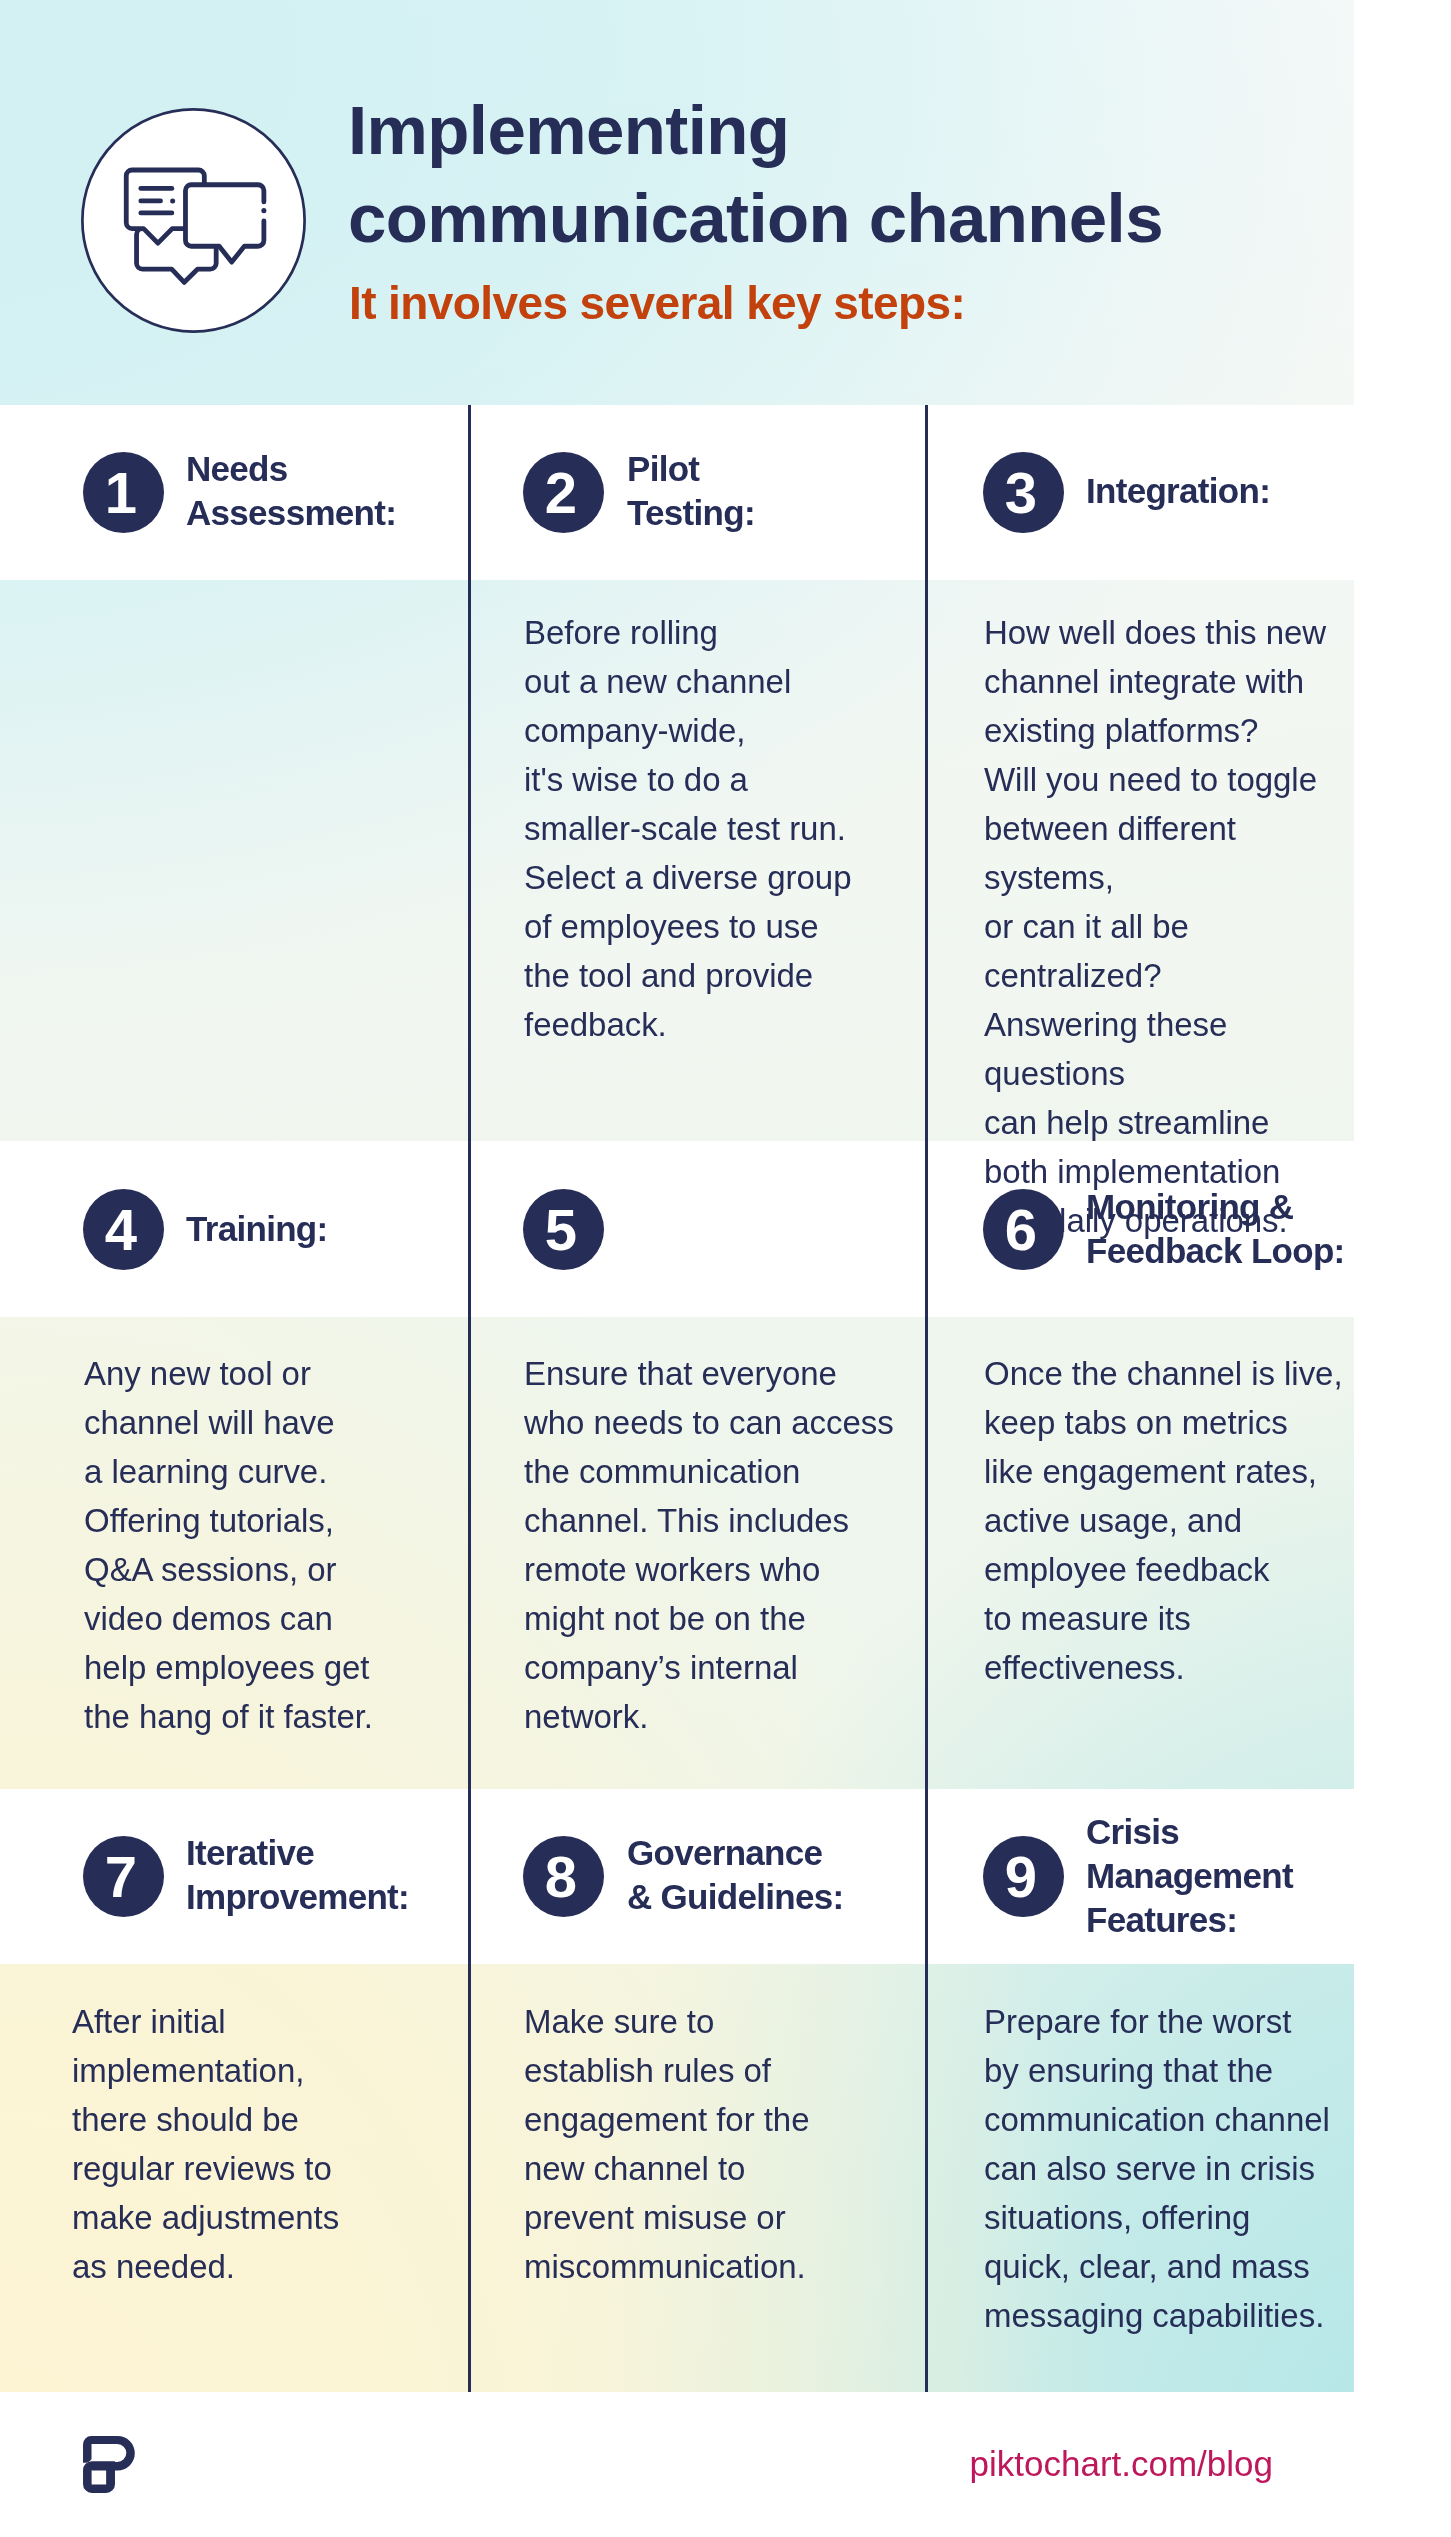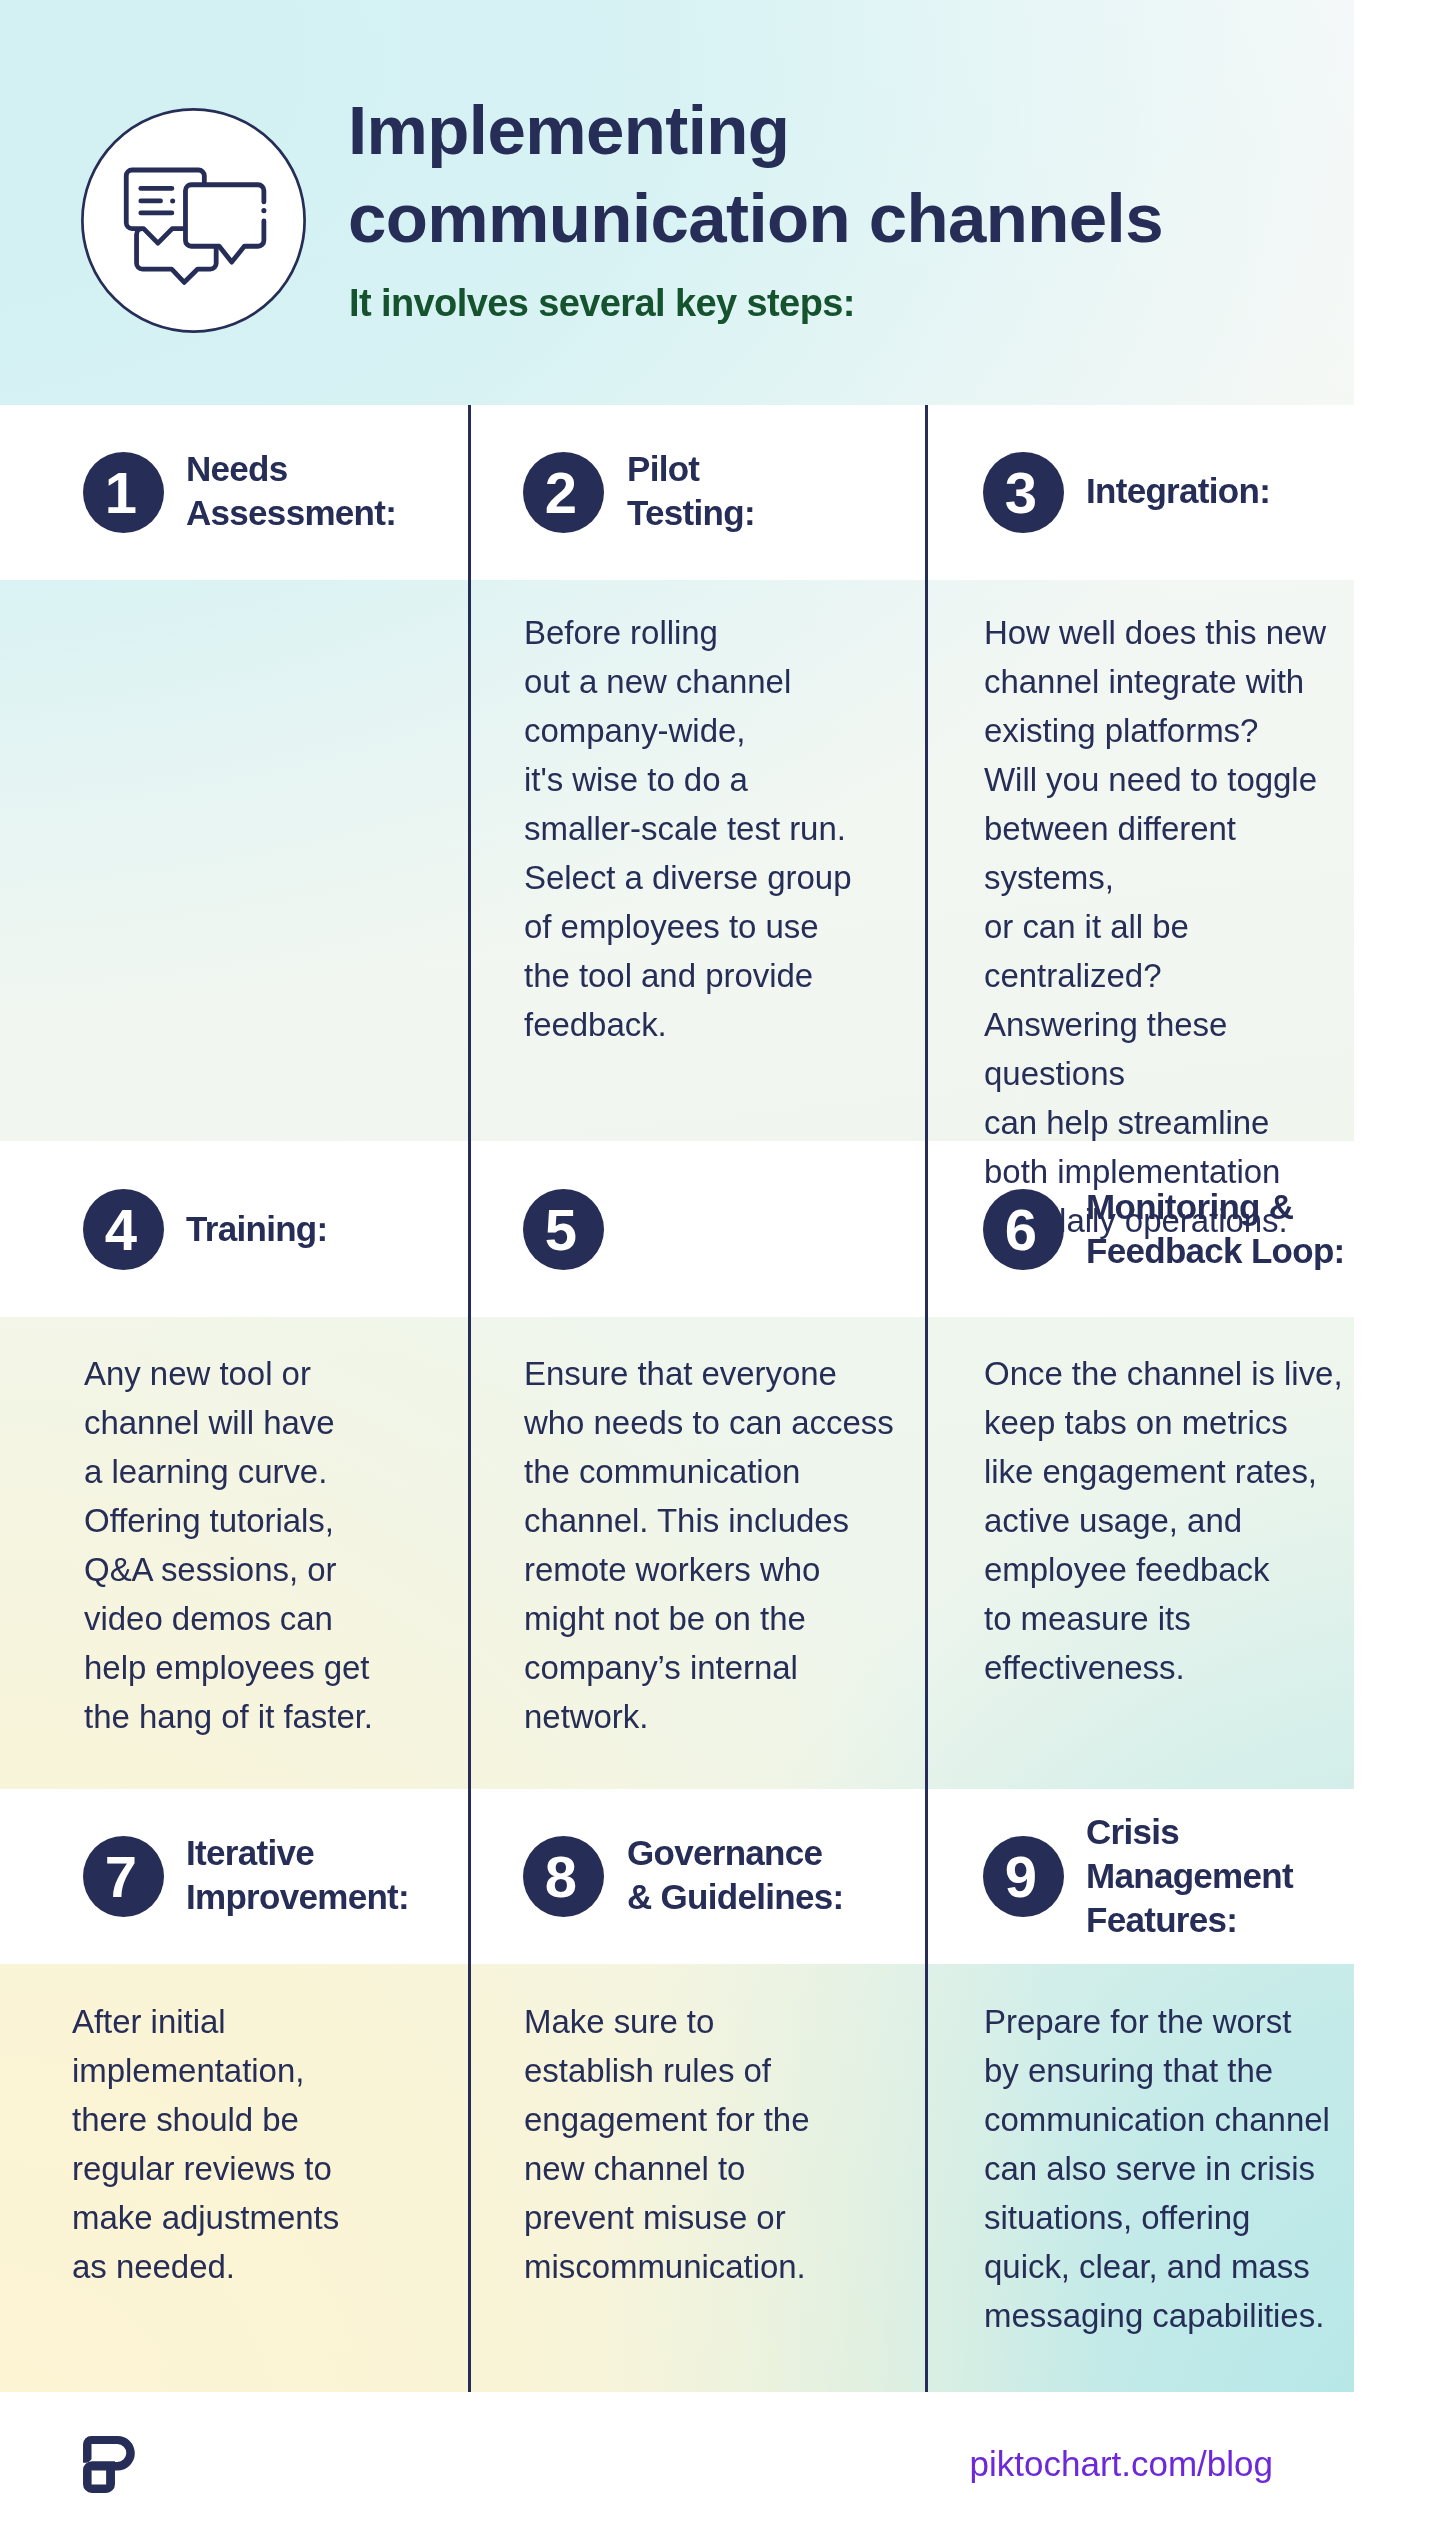--- a/index.html
+++ b/index.html
@@ -25,36 +25,36 @@
   .divider{position:absolute;top:405px;height:1987px;width:2.8px;background:#262D56;}
   .div1{left:468px;}
   .div2{left:925px;}
 
   
   .hdr-icon{position:absolute;left:81px;top:108px;width:225px;height:225px;}
   .hdr-title{position:absolute;left:348px;top:87px;width:1045px;
     font-family:"Liberation Sans", sans-serif;font-weight:bold;font-size:69px;line-height:88px;
     letter-spacing:-0.6px;color:#262D56;}
   .hdr-sub{position:absolute;left:349px;top:281px;
-    font-family:"Liberation Sans", sans-serif;font-weight:bold;font-size:38px;line-height:44px;letter-spacing:-0.6px;
-    color:#14532d;}
+    font-family:"Liberation Sans", sans-serif;font-weight:bold;font-size:46px;line-height:44px;letter-spacing:-0.6px;
+    color:#c2410c;}
   .circle{position:absolute;width:81px;height:81px;border-radius:50%;
     background:#262D56;color:#fff;
     font-family:"Liberation Sans", sans-serif;font-weight:bold;font-size:58px;
     display:flex;align-items:center;justify-content:center;line-height:1;}
   .circle span{display:block;transform:translate(-2.6px,0px);}
   .stitle{position:absolute;font-family:"Liberation Sans", sans-serif;font-weight:bold;
     font-size:35px;line-height:44px;color:#262D56;letter-spacing:-0.7px;}
   .sbody{position:absolute;font-family:"Liberation Sans", sans-serif;font-weight:normal;
     font-size:33px;line-height:49px;letter-spacing:-0.04px;color:#262D56;}
 
   
   .logo{position:absolute;left:83px;top:2436px;width:52px;height:58px;}
   .furl{position:absolute;right:81px;top:2444px;
-    font-family:"Liberation Sans", sans-serif;font-size:35px;line-height:40px;color:#6d28d9;}
+    font-family:"Liberation Sans", sans-serif;font-size:35px;line-height:40px;color:#be185d;}
 </style>
 </head>
 <body>
 
 <div class="page">
   <div class="bg"></div>
   <div class="band band-white" style="top:405px;height:175px"></div>
   <div class="band band-white" style="top:1141px;height:176px"></div>
   <div class="band band-white" style="top:1789px;height:175px"></div>
   <div class="band band-white" style="top:2392px;height:145px"></div>

